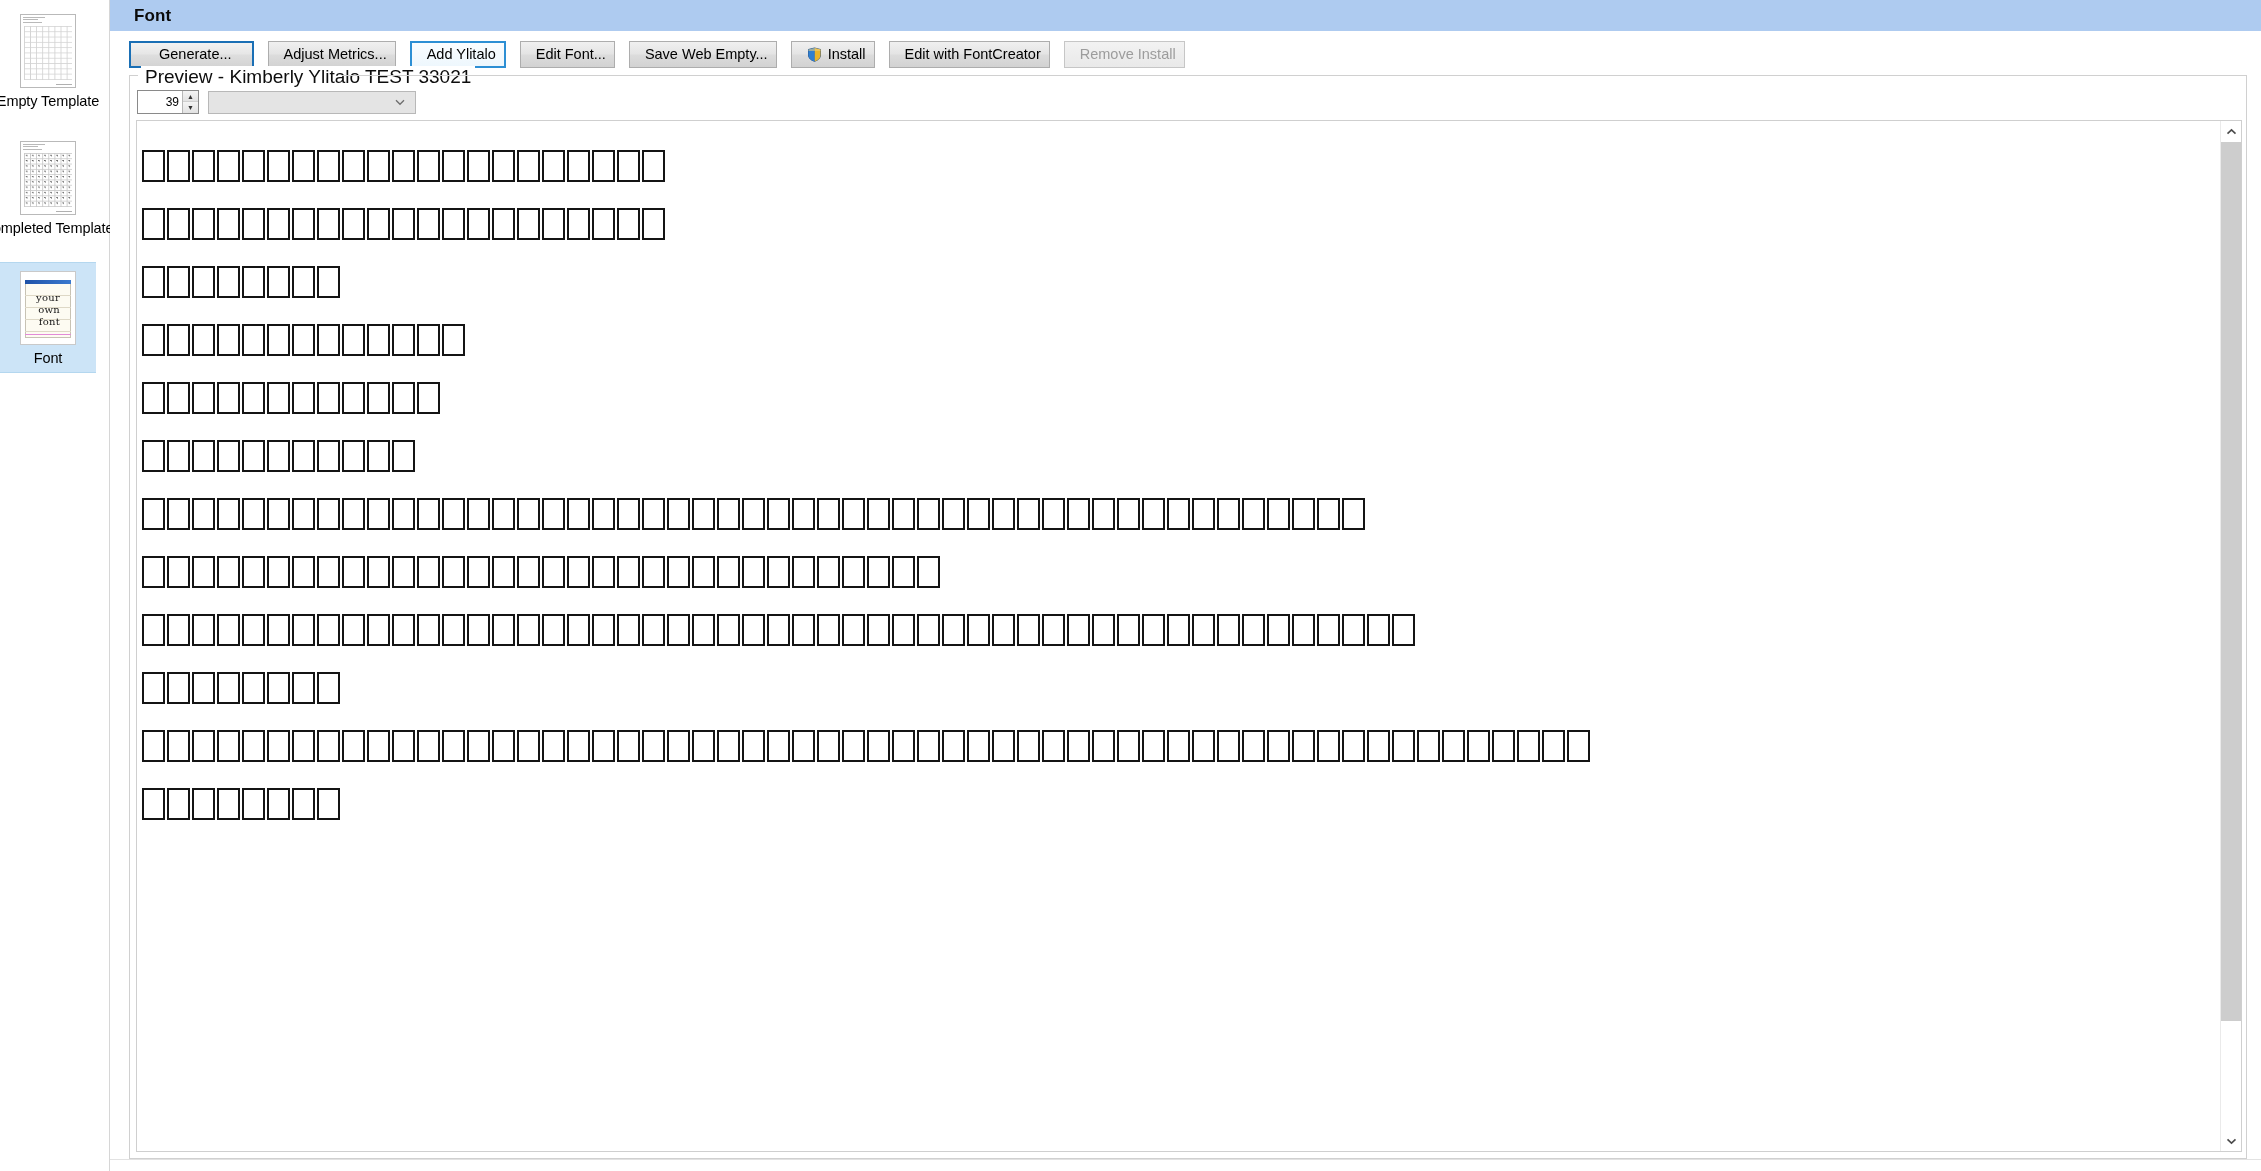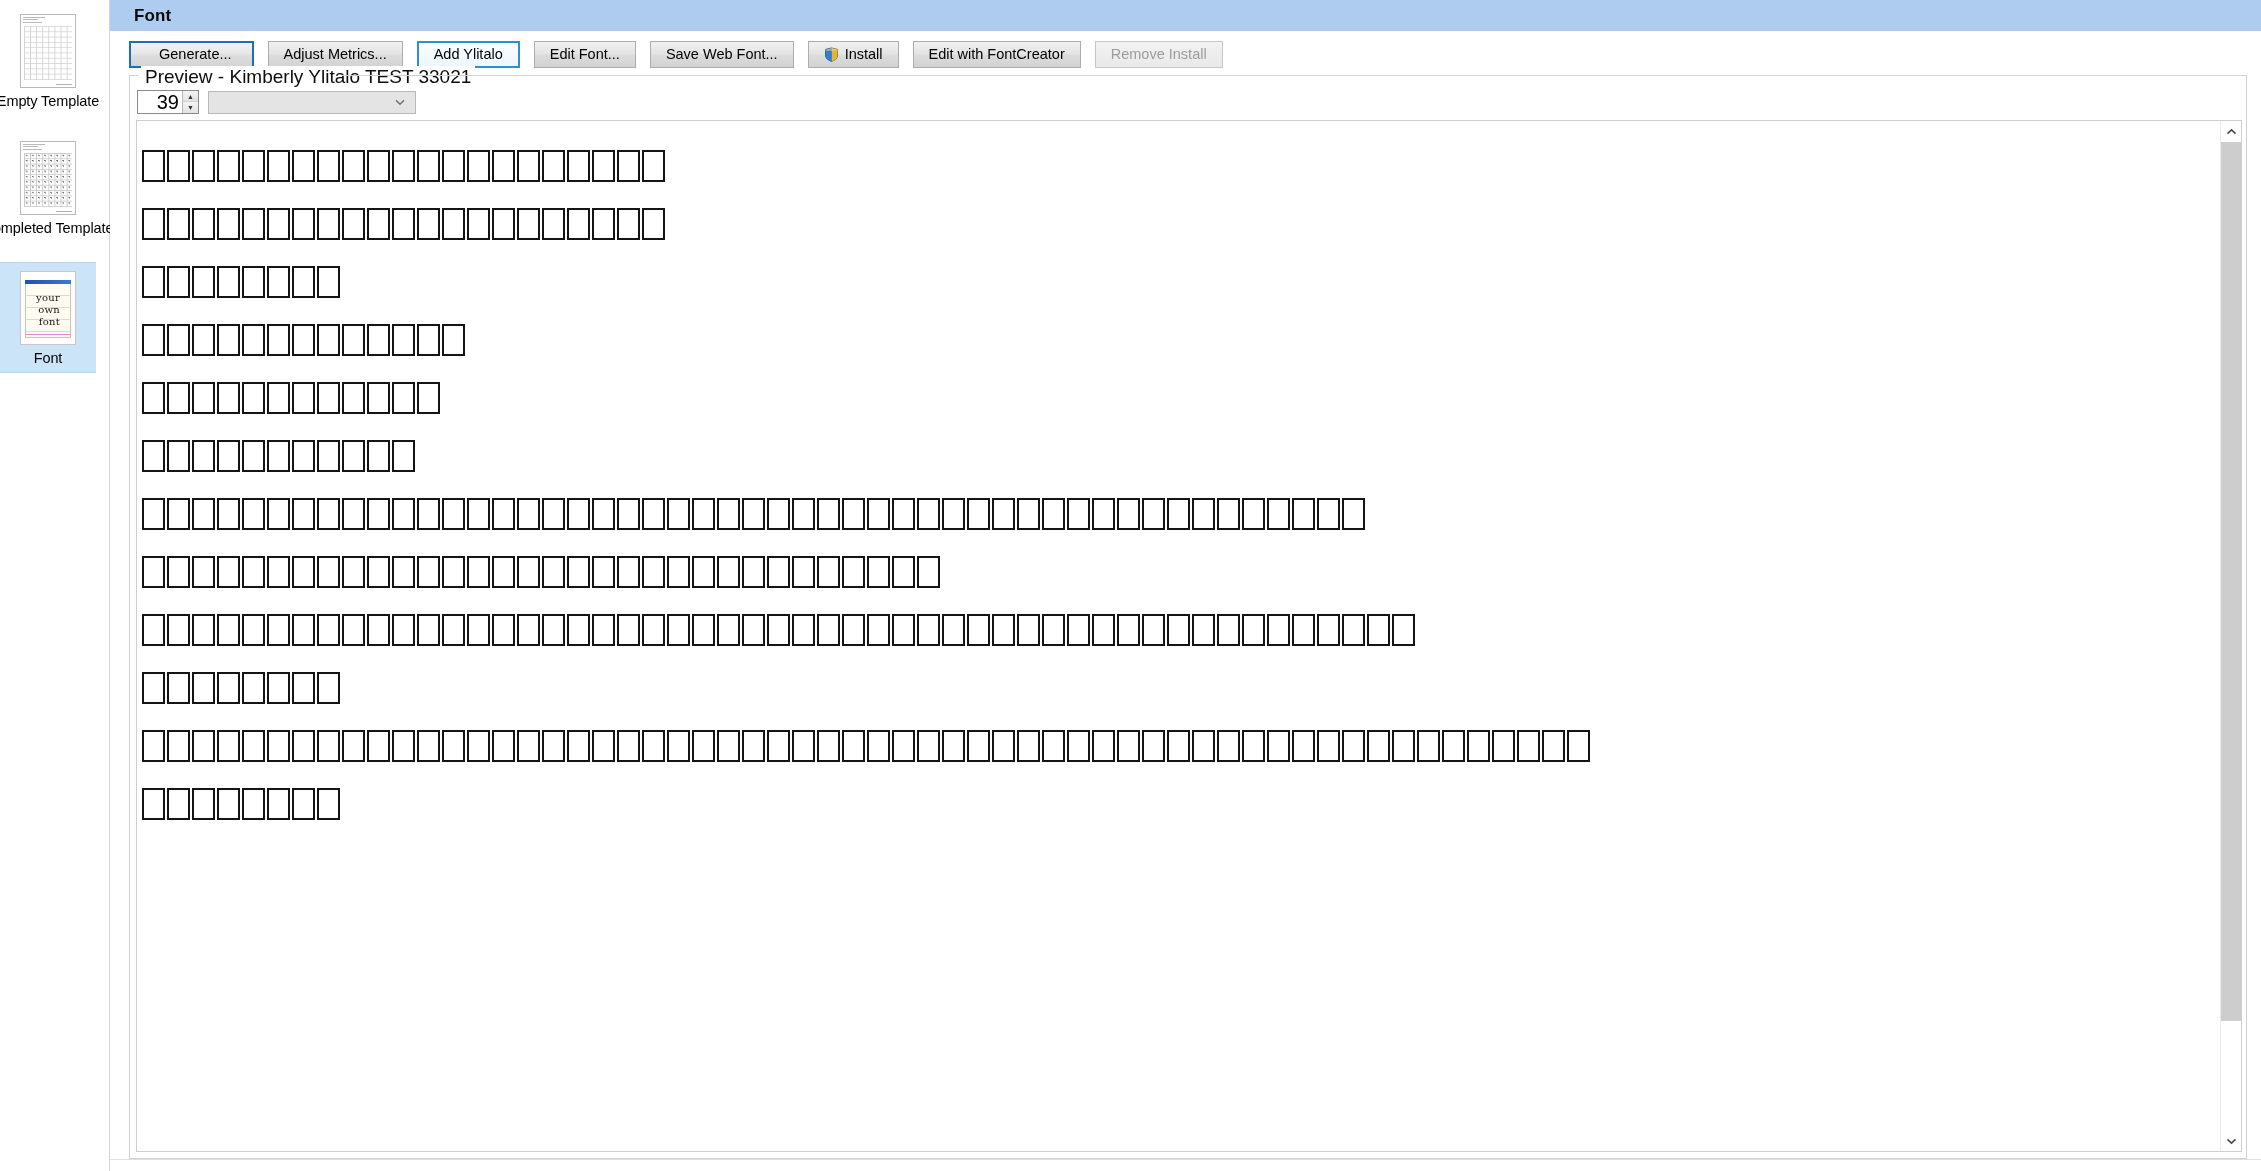--- a/index.html
+++ b/index.html
@@ -158,21 +158,21 @@
     gap: 14px;
     padding-left: 19px;
   }
   .btn {
     min-height: 27px;
     background: linear-gradient(to bottom, #f0f0f0 0%, #e4e4e4 48%, #dcdcdc 52%, #d2d2d2 100%);
     border: 1px solid #adadad;
     color: #000000;
     font-size: 14.5px;
     font-family: "Liberation Sans", sans-serif;
-    padding: 3px 15px 4px 15px;
+    padding: 3px 8px 4px 15px;
     cursor: pointer;
     white-space: nowrap;
     display: inline-flex;
     align-items: center;
     justify-content: center;
     gap: 6px;
     line-height: 1;
   }
   .btn.default {
     border: 2px solid #1a6fb5;
@@ -238,21 +238,21 @@
     align-items: stretch;
     width: 62px; height: 24px;
     border: 1px solid #8a8a8a;
     background: #ffffff;
   }
   .spin input {
     border: none; outline: none;
     width: 100%;
     text-align: right;
     padding-right: 3px;
-    font-size: 20px;
+    font-size: 12px;
     font-family: "Liberation Sans", sans-serif;
     color: #000;
     background: transparent;
   }
   .spin .arrows {
     width: 16px;
     flex: 0 0 16px;
     display: flex; flex-direction: column;
     border-left: 1px solid #b7b7b7;
   }
@@ -424,21 +424,21 @@
 
       <button class="btn focus">
         <span>Add Ylitalo</span>
       </button>
 
       <button class="btn">
         <span>Edit Font...</span>
       </button>
 
       <button class="btn">
-        <span>Save Web Font...</span>
+        <span>Save Web Empty...</span>
       </button>
 
       <button class="btn">
         <svg class="shield" viewBox="0 0 16 16">
           <path d="M8 1 L14.4 2.6 L14.4 8.4 C14.4 11.9 11.6 14.2 8 15.3 C4.4 14.2 1.6 11.9 1.6 8.4 L1.6 2.6 Z" fill="#1a5fb4" stroke="#123f78" stroke-width="0.8"></path>
           <path d="M8 1 L14.4 2.6 L14.4 8.4 C14.4 11.9 11.6 14.2 8 15.3 Z" fill="#e9b42a"></path>
           <path d="M8 1 L8 15.3 C4.4 14.2 1.6 11.9 1.6 8.4 L1.6 2.6 Z" fill="#2f7fd0"></path>
           <path d="M1.6 2.6 L8 1 L14.4 2.6 L14.4 4.2 L1.6 4.2 Z" fill="#f0d27a" opacity="0.55"></path>
         </svg>
         <span>Install</span>

